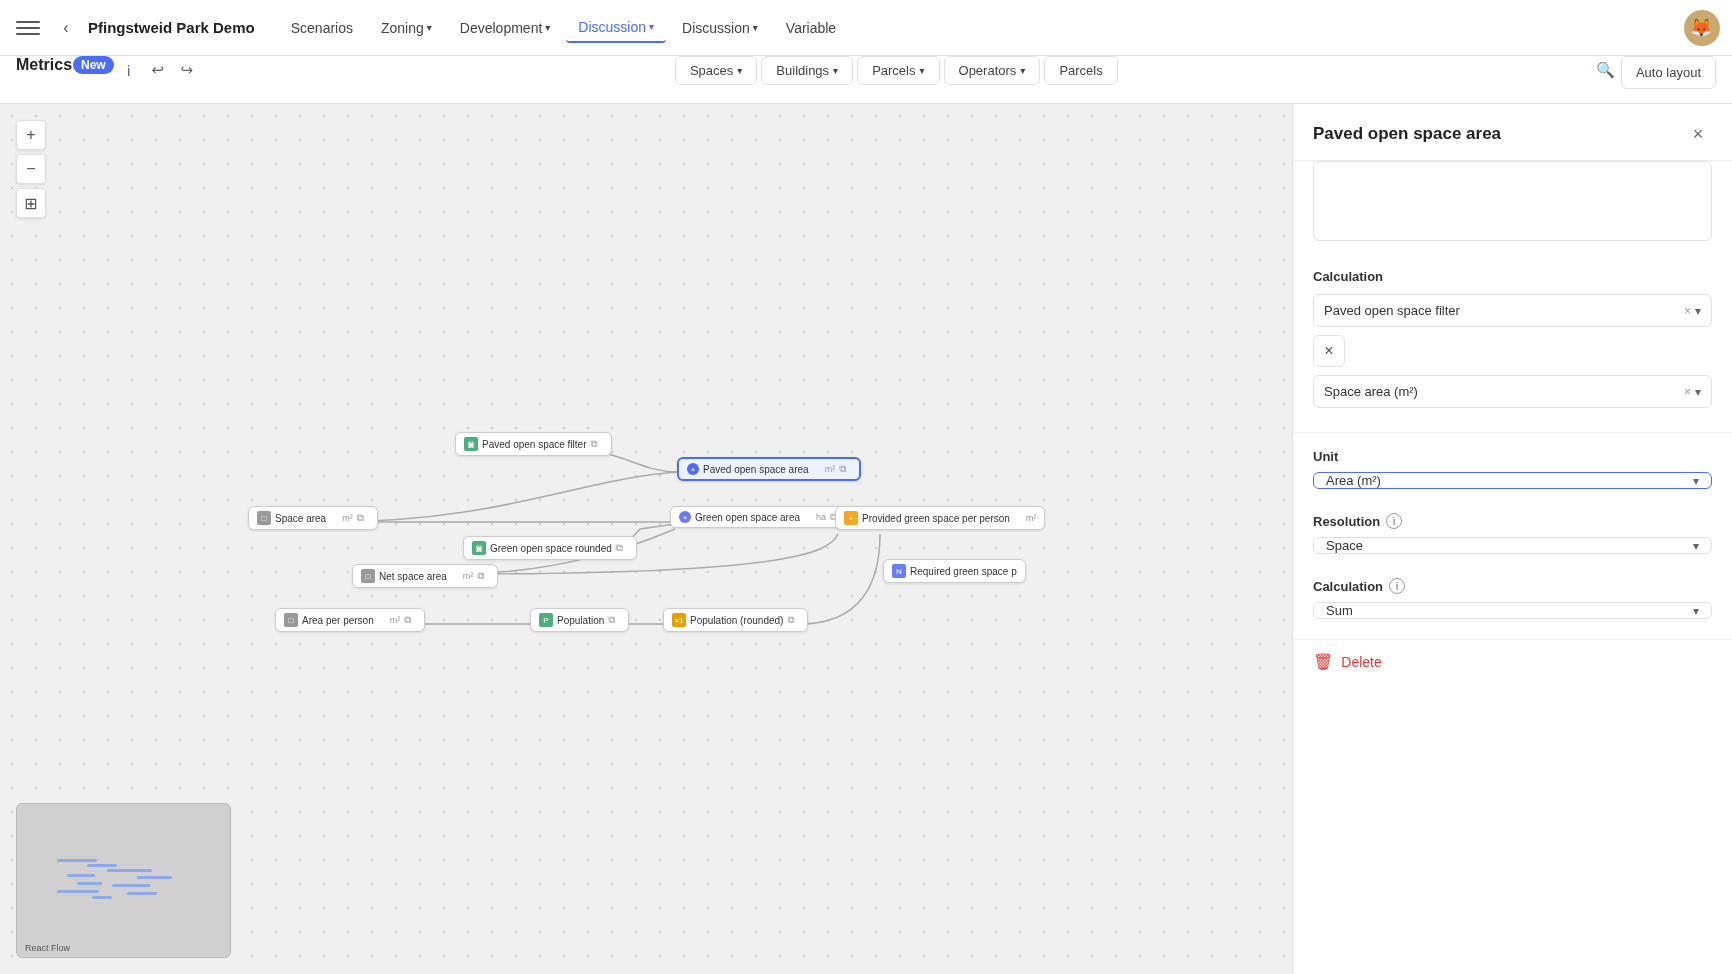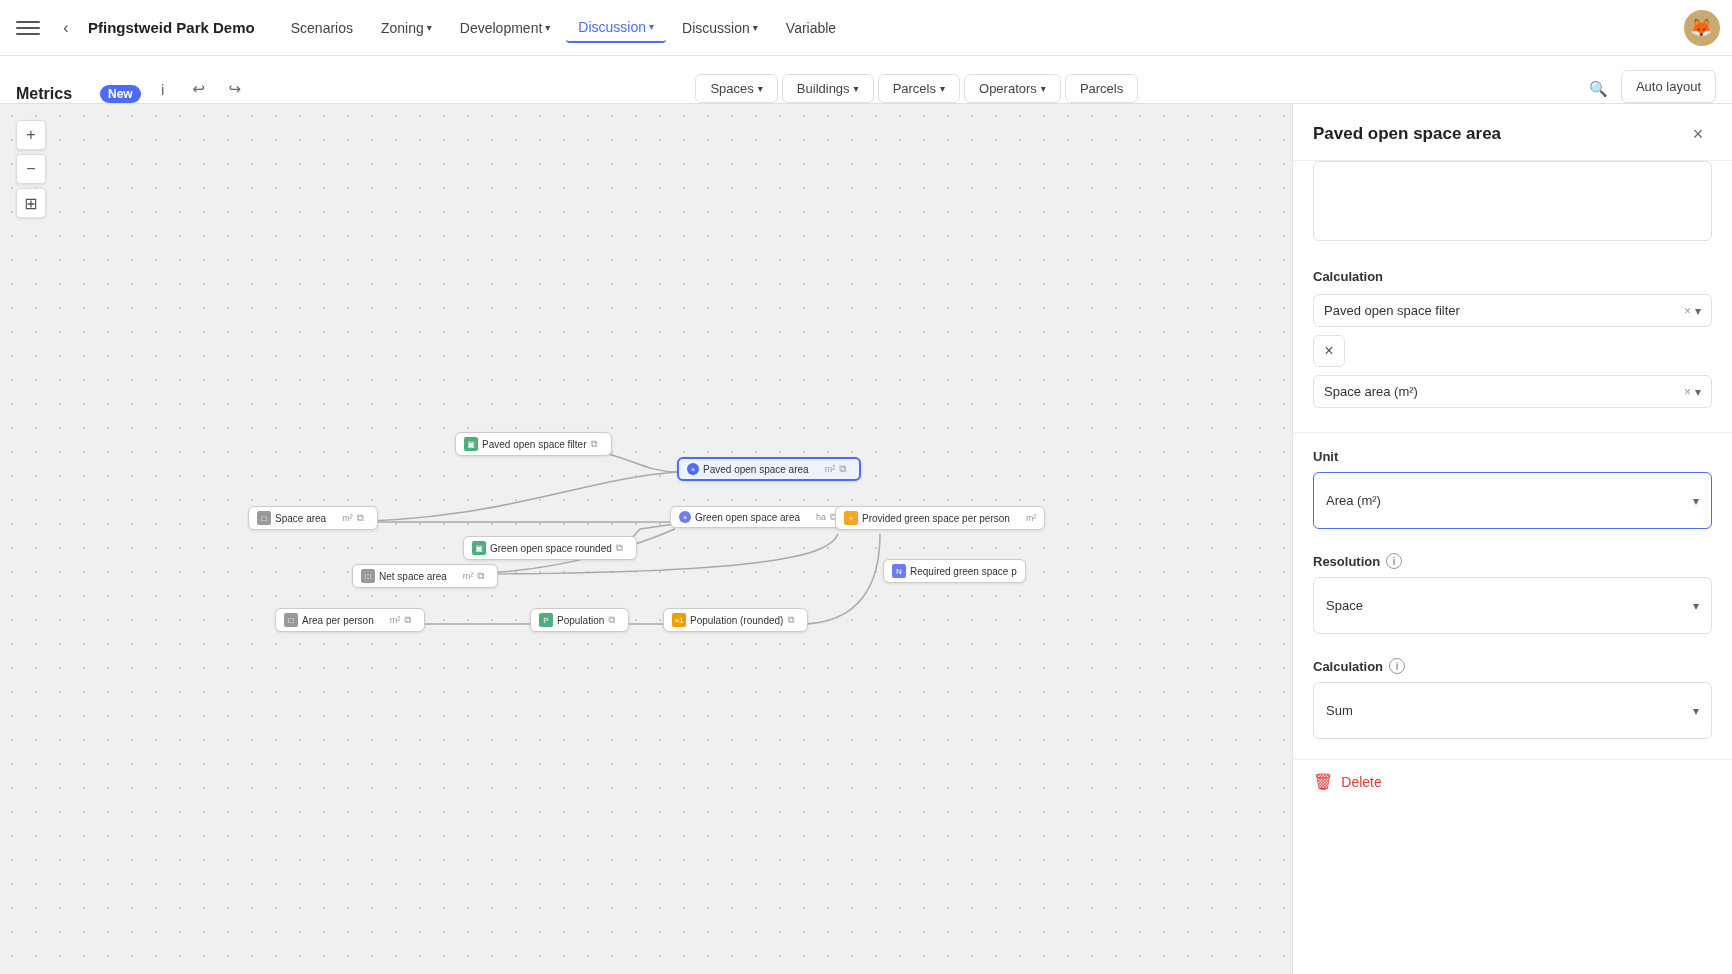--- a/index.html
+++ b/index.html
@@ -16,26 +16,26 @@
     .nav-back { width: 28px; height: 28px; display: flex; align-items: center; justify-content: center; cursor: pointer; color: #555; font-size: 16px; }
     .project-title { font-size: 15px; font-weight: 600; color: #222; margin-right: 16px; }
     .nav-items { display: flex; gap: 4px; flex: 1; }
     .nav-item { padding: 6px 12px; font-size: 14px; color: #444; cursor: pointer; border-radius: 4px; display: flex; align-items: center; gap: 3px; }
     .nav-item.active { border-bottom: 2px solid #4a6cf7; color: #4a6cf7; font-weight: 500; }
     .nav-item .arrow { font-size: 10px; }
     .avatar { width: 36px; height: 36px; border-radius: 50%; background: #c9a96e; cursor: pointer; overflow: hidden; display: flex; align-items: center; justify-content: center; font-size: 18px; }
 
     
     .secondary-toolbar {
-      display: flex; align-items: flex-end; height: 48px;
+      display: flex; align-items: flex-start; height: 48px;
       background: #fff; border-bottom: 1px solid #e0e0e0;
-      padding: 0 16px; gap: 8px;
+      padding: 0 16px; gap: 1px;
     }
     .metrics-label { font-size: 16px; font-weight: 600; color: #222; }
-    .new-badge { background: #4a6cf7; color: #fff; font-size: 12px; font-weight: 600; padding: 2px 8px; border-radius: 12px; margin-left: 20px; }
+    .new-badge { background: #4a6cf7; color: #fff; font-size: 12px; font-weight: 600; padding: 2px 8px; border-radius: 12px; margin-left: 0; }
     .toolbar-icon { width: 28px; height: 28px; display: flex; align-items: center; justify-content: center; cursor: pointer; color: #666; font-size: 15px; border-radius: 4px; }
     .toolbar-divider { flex: 1; }
     .toolbar-section { display: flex; gap: 4px; align-items: center; }
     .toolbar-btn { padding: 6px 14px; font-size: 13px; border: 1px solid #e0e0e0; border-radius: 6px; background: #fff; cursor: pointer; color: #444; display: flex; align-items: center; gap: 4px; }
     .toolbar-btn .arrow { font-size: 10px; }
     .auto-layout-btn { padding: 8px 14px; font-size: 13px; border: 1px solid #e0e0e0; border-radius: 6px; background: #fff; cursor: pointer; color: #444; }
 
     
     .main-area { display: flex; height: calc(974px - 56px - 48px); }
 
@@ -109,21 +109,21 @@
       margin-left: 20px; margin-bottom: 8px;
     }
 
     .panel-divider { height: 1px; background: #f0f0f0; margin: 4px 0; }
 
     .unit-section, .resolution-section, .aggregation-section { padding: 12px 20px; }
     .field-label { font-size: 13px; font-weight: 600; color: #333; margin-bottom: 8px; display: flex; align-items: center; gap: 6px; }
     .info-icon { width: 16px; height: 16px; border-radius: 50%; border: 1px solid #999; display: flex; align-items: center; justify-content: center; font-size: 10px; color: #999; cursor: pointer; }
 
     .field-select {
-      width: 100%; border: 1.5px solid #4a6cf7; border-radius: 6px; padding: 20px 12px;
+      width: 100%; border: 1.5px solid #4a6cf7; border-radius: 6px; padding: 0 12px;
       font-size: 13px; color: #333; display: flex; align-items: center; justify-content: space-between;
       cursor: pointer; background: #fff;
     }
     .field-select.normal { border-color: #e0e0e0; }
     .field-select .chev { color: #666; font-size: 12px; }
 
     .delete-btn {
       display: flex; align-items: center; gap: 8px;
       padding: 12px 20px; color: #e53935; font-size: 14px; font-weight: 500; cursor: pointer;
       border-top: 1px solid #f0f0f0; margin-top: 8px;
@@ -293,20 +293,35 @@
       <span>Population</span>
       <span class="copy-icon">⧉</span>
     </div>
 
     <div class="flow-node" style="left:663px;top:504px;">
       <div class="node-icon" style="background:#e8a000;">×1</div>
       <span>Population (rounded)</span>
       <span class="copy-icon">⧉</span>
     </div>
 
+    <div class="mini-map">
+      <div class="mini-map-content">
+        <div class="mini-node" style="width:40px;left:40px;top:55px;background:#8fa8e8;height:3px;"></div>
+        <div class="mini-node" style="width:30px;left:70px;top:60px;background:#8fa8e8;height:3px;"></div>
+        <div class="mini-node" style="width:45px;left:90px;top:65px;background:#8fa8e8;height:3px;"></div>
+        <div class="mini-node" style="width:28px;left:50px;top:70px;background:#8fa8e8;height:3px;"></div>
+        <div class="mini-node" style="width:35px;left:120px;top:72px;background:#8fa8e8;height:3px;"></div>
+        <div class="mini-node" style="width:25px;left:60px;top:78px;background:#8fa8e8;height:3px;"></div>
+        <div class="mini-node" style="width:38px;left:95px;top:80px;background:#8fa8e8;height:3px;"></div>
+        <div class="mini-node" style="width:42px;left:40px;top:86px;background:#8fa8e8;height:3px;"></div>
+        <div class="mini-node" style="width:30px;left:110px;top:88px;background:#8fa8e8;height:3px;"></div>
+        <div class="mini-node" style="width:20px;left:75px;top:92px;background:#8fa8e8;height:3px;"></div>
+      </div>
+      <div class="mini-map-label">React Flow</div>
+    </div>
   </div>
 
   <div class="right-panel">
 
     <div class="panel-header">
       <span class="panel-title">Paved open space area</span>
       <div class="panel-close">×</div>
     </div>
 
     <textarea class="panel-textarea" placeholder="" style=""></textarea>

